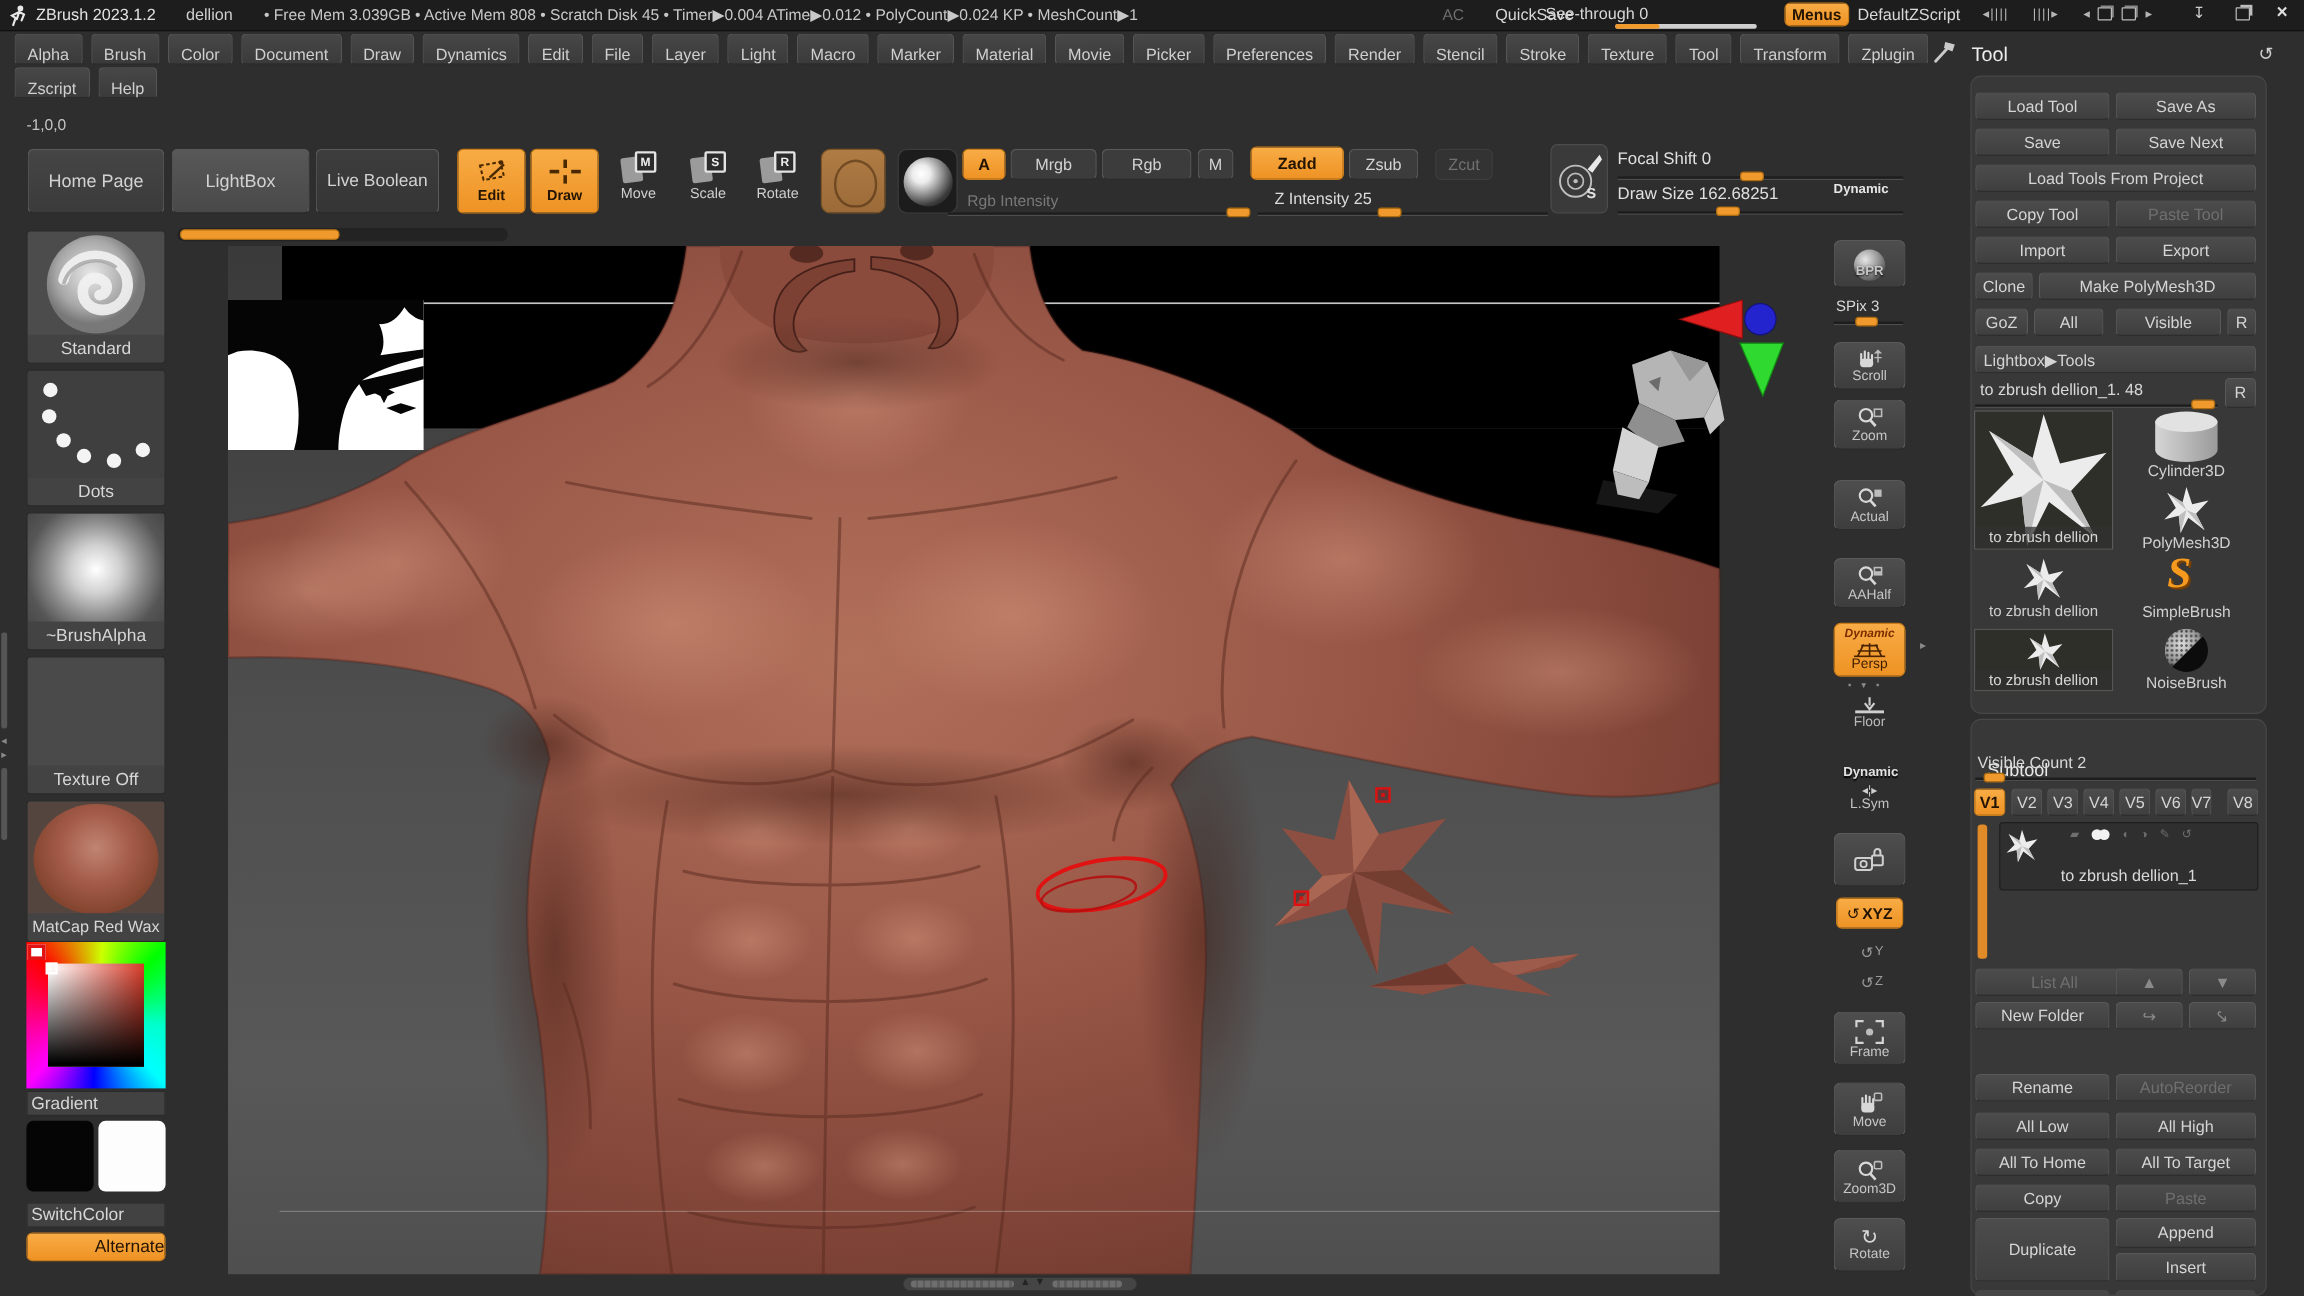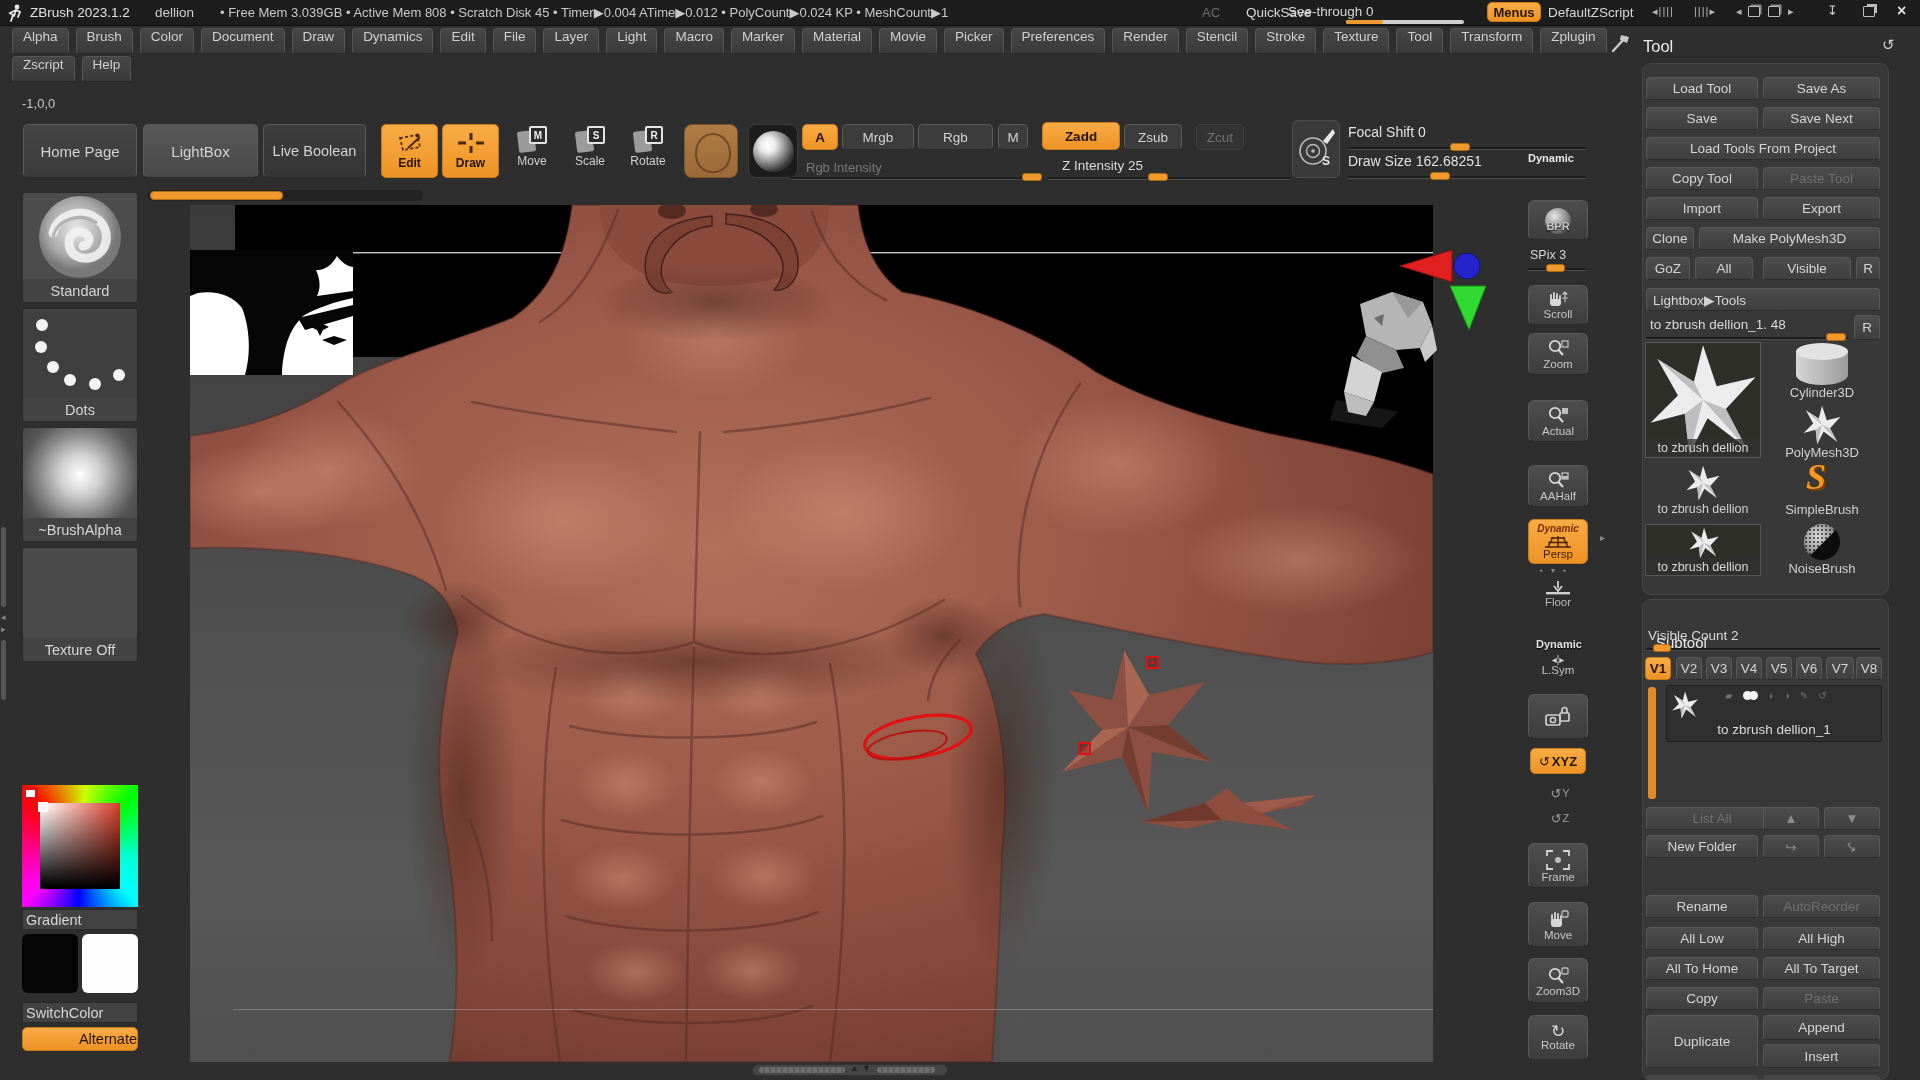--- a/index.html
+++ b/index.html
@@ -6,21 +6,21 @@
   body{width:1920px;height:1080px;background:#2e2e2e;font-family:"Liberation Sans",sans-serif;overflow:hidden;position:relative;color:#ccc}
   #app{position:absolute;inset:0;width:1920px;height:1080px}
   .abs{position:absolute}
   .b{position:absolute;display:flex;align-items:center;justify-content:center;background:linear-gradient(#4d4d4d,#3e3e3e);border:1px solid #5a5a5a;border-bottom-color:#2b2b2b;border-radius:5px;color:#d2d2d2;font-size:13.5px;box-sizing:border-box;white-space:nowrap;cursor:default}
   .b.o{background:linear-gradient(#f8ac45,#ee9224);border-color:#c87c19;color:#241402;font-weight:700}
   .b.dim{color:#717171}
   .lbl{position:absolute;white-space:nowrap}
   .track{position:absolute;height:2px;background:#1d1d1d;border-bottom:1px solid #4d4d4d}
   .handle{position:absolute;width:20px;height:8px;background:#f09a2e;border:1px solid #a96a10;border-radius:3px;box-sizing:border-box}
   .menu-row{position:absolute;display:flex;gap:7px}
-  .menu-btn{height:24px;display:flex;align-items:flex-start;padding:0 10px;background:linear-gradient(#474747,#3a3a3a);border:1px solid #555;border-bottom-color:#2a2a2a;border-radius:4px;color:#cfcfcf;font-size:13.5px}
+  .menu-btn{height:24px;display:flex;align-items:flex-end;padding:0 10px;background:linear-gradient(#474747,#3a3a3a);border:1px solid #555;border-bottom-color:#2a2a2a;border-radius:4px;color:#cfcfcf;font-size:13.5px}
   .titem{position:absolute;background:#464646;border:1px solid #2a2a2a;border-radius:3px;box-sizing:border-box;overflow:hidden}
   .titem .cap{position:absolute;left:0;right:0;bottom:0;height:23px;background:#434343;color:#d6d6d6;font-size:14.5px;display:flex;align-items:center;justify-content:center}
   .shelf{position:absolute;left:1528px;width:60px;box-sizing:border-box}
   .sb{background:linear-gradient(#4e4e4e,#3d3d3d);border:1px solid #5a5a5a;border-bottom-color:#2b2b2b;border-radius:6px;display:flex;flex-direction:column;align-items:center;justify-content:center;color:#c6c6c6;font-size:11.5px;box-sizing:border-box}
   .panel{position:absolute;background:#383838;border:1px solid #474747;border-radius:9px;box-sizing:border-box}
   .pb{position:absolute;height:23px;display:flex;align-items:center;justify-content:center;background:linear-gradient(#4c4c4c,#3f3f3f);border:1px solid #585858;border-bottom-color:#2d2d2d;border-radius:4px;color:#d4d4d4;font-size:13.5px;box-sizing:border-box;white-space:nowrap}
   .pb.dim{color:#6f6f6f}
   .pb.o{background:linear-gradient(#f8ac45,#ee9224);border-color:#c87c19;color:#241402;font-weight:700}
   .tlabel{position:absolute;color:#d0d0d0;font-size:13px;text-align:center;white-space:nowrap}
   .glyph{color:#8a8a8a}
@@ -432,20 +432,28 @@
   <div class="cap">
         <span>~BrushAlpha</span>
       </div>
 </div>
 <div class="titem" style="left:22px;top:547px;width:116px;height:115px">
   <div class="abs" style="left:0;top:0;right:0;height:93px;background:#4a4a4a"></div>
   <div class="cap">
         <span>Texture Off</span>
       </div>
 </div>
+<div class="titem" style="left:22px;top:667px;width:116px;height:118px">
+  <div class="abs" style="left:0;top:0;right:0;height:96px;background:#55453f">
+    <div class="abs" style="left:5px;top:2px;width:104px;height:92px;border-radius:50%;background:radial-gradient(circle at 50% 40%,#c08472 0%,#a55c4a 38%,#83452f 72%,#6c382c 100%)"></div>
+  </div>
+  <div class="cap">
+        <span style="font-size:13.5px">MatCap Red Wax</span>
+      </div>
+</div>
 <div class="abs" style="left:22px;top:785px;width:116px;height:122px;background:conic-gradient(from -45deg,#f00 0%,#cf0 14%,#0f0 25%,#0fc 40%,#0ff 50%,#00f 63%,#f0f 75%,#f00 100%)">
   <div class="abs" style="left:18px;top:18px;width:80px;height:86px;background:linear-gradient(to bottom,rgba(0,0,0,0) 5%,#000 97%),linear-gradient(to right,#fff,#d23a28)"></div>
   <div class="abs" style="left:1px;top:2px;width:15px;height:13px;border:3px solid #e01212;background:#fff;box-sizing:border-box"></div>
   <div class="abs" style="left:16px;top:17px;width:10px;height:10px;border:2px solid #fff;background:rgba(255,255,255,.3);box-sizing:border-box"></div>
 </div>
 <div class="abs" style="left:22px;top:909px;width:116px;height:21px;background:#424242;border:1px solid #2a2a2a;display:flex;align-items:center;padding-left:3px;box-sizing:border-box">
       <span style="font-size:14.5px;color:#d6d6d6">Gradient</span>
     </div>
 <div class="abs" style="left:22px;top:934px;width:56px;height:59px;background:#050505;border-radius:6px"></div>
 <div class="abs" style="left:82px;top:934px;width:56px;height:59px;background:#fdfdfd;border-radius:6px"></div>
@@ -697,21 +705,21 @@
     </div>
 <div class="pb" style="left:1736px;top:657px;width:26px">
       <span>V4</span>
     </div>
 <div class="pb" style="left:1766px;top:657px;width:26px">
       <span>V5</span>
     </div>
 <div class="pb" style="left:1796px;top:657px;width:26px">
       <span>V6</span>
     </div>
-<div class="pb" style="left:1826px;top:657px;width:28px">
+<div class="pb" style="left:1826px;top:657px;width:17px">
       <span>V7</span>
     </div>
 <div class="pb" style="left:1856px;top:657px;width:26px">
       <span>V8</span>
     </div>
 
 <div class="abs" style="left:1648px;top:687px;width:8px;height:112px;background:#e08a28;border-radius:3px"></div>
 <div class="abs" style="left:1666px;top:685px;width:216px;height:57px;background:#2f2f2f;border:1px solid #1f1f1f;border-radius:3px;box-sizing:border-box">
   <svg style="position:absolute;left:4px;top:3px" width="28" height="32" viewBox="0 0 100 100">
         <use href="#star6"></use>

